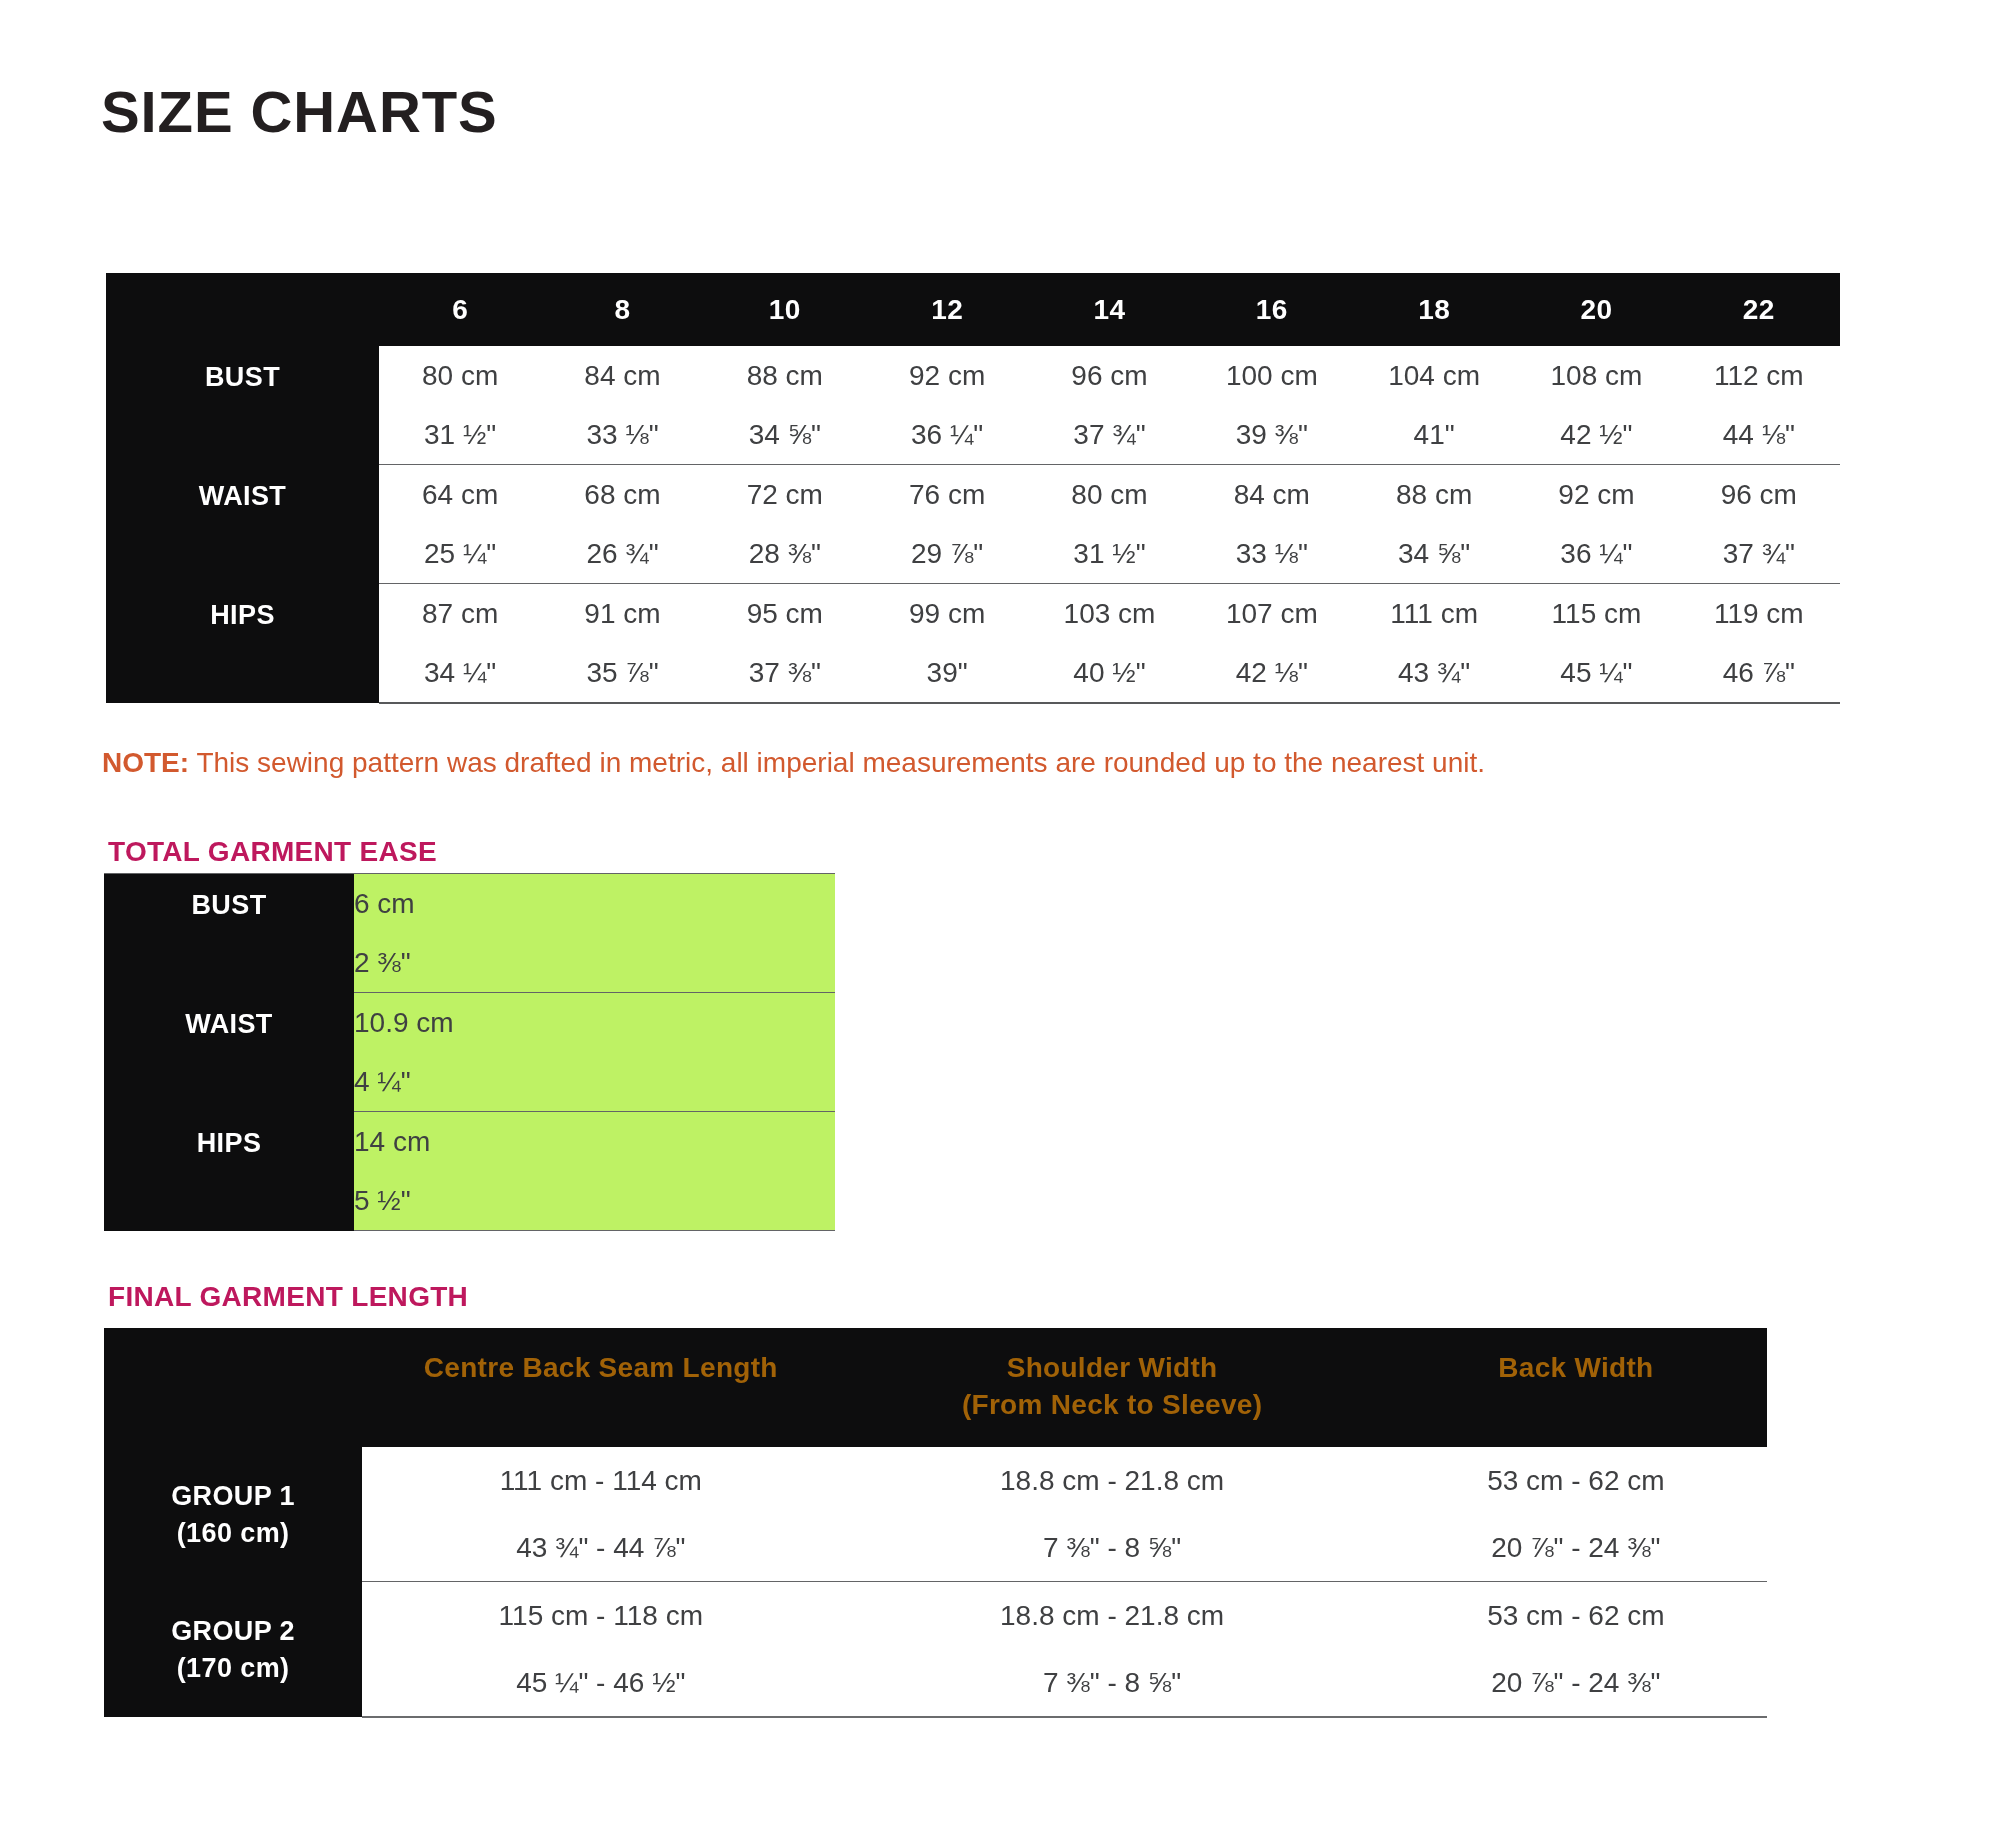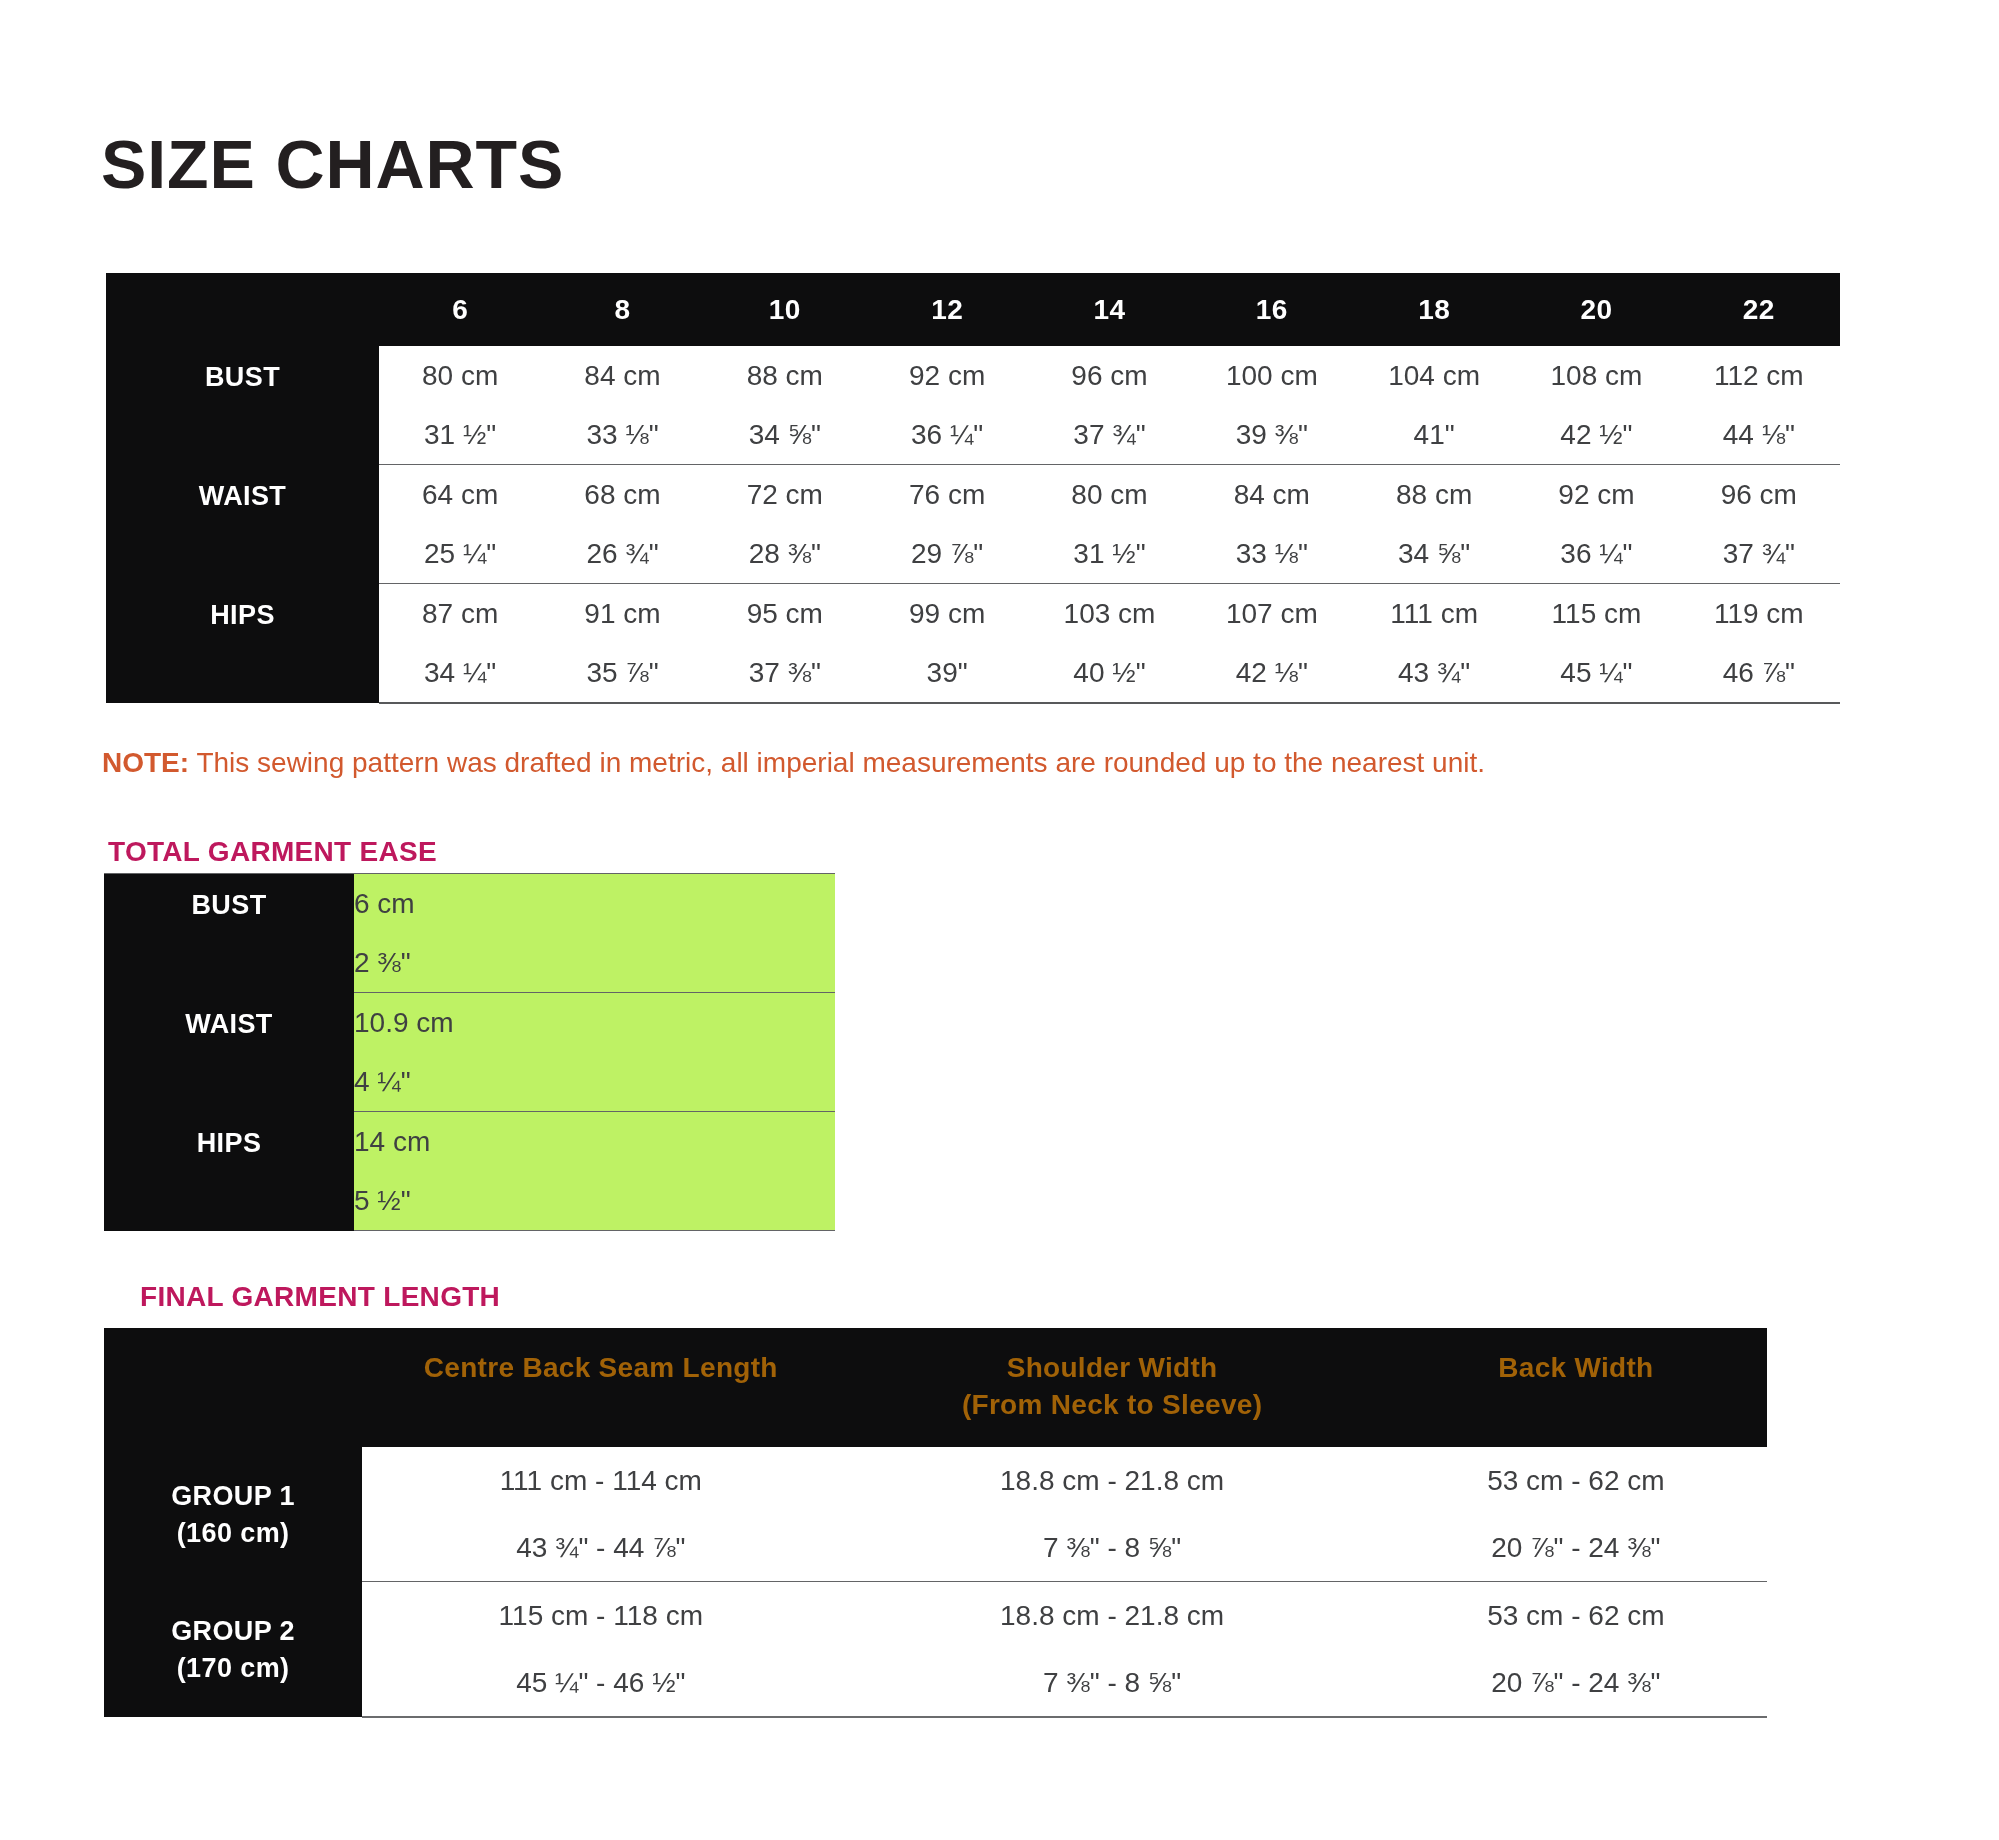--- a/index.html
+++ b/index.html
@@ -1,20 +1,20 @@
 <!DOCTYPE html>
 <html style="font-size:14.3px"><head>
 <meta charset="utf-8">
 <style>
   html,body{margin:0;padding:0;background:#ffffff;}
   body{font-family:"Liberation Sans","DejaVu Sans",sans-serif;color:#3f4042;}
   .page{position:relative;width:2000px;height:1840px;background:#fff;overflow:hidden;}
 
-  .title{position:absolute;left:101px;top:82px;font-size:68px;font-weight:800;
-         color:#231f20;letter-spacing:0.9px;line-height:1.05;margin-top:47px;}
+  .title{position:absolute;left:101px;top:82px;font-size:58px;font-weight:800;
+         color:#231f20;letter-spacing:0.9px;line-height:1.05;}
 
   .subhead{position:absolute;left:108px;top:223px;font-size:28px;color:#231f20;letter-spacing:0.3px;}
   .subhead .b{font-weight:800;}
   .subhead .r{font-weight:400;color:#2e2c2d;}
 
   table{border-collapse:collapse;table-layout:fixed;}
   td,th{padding:0;margin:0;}
 
   
   .t1{position:absolute;left:106px;top:273px;width:1734px;}
@@ -190,21 +190,21 @@
       <tr class="cm-row">
         <th class="rowlabel" rowspan="2">HIPS</th>
         <td>14 cm</td>
       </tr>
       <tr class="in-row last">
         <td>5 ½"</td>
       </tr>
     </tbody>
   </table>
 
-  <div class="sechead" style="left:108px;top:1281px;margin-left:32px;">FINAL GARMENT LENGTH</div>
+  <div class="sechead" style="left:108px;top:1281px;">FINAL GARMENT LENGTH</div>
 
   <table class="t3">
     <colgroup>
       <col style="width:258px">
       <col style="width:477px">
       <col style="width:545px">
       <col style="width:382px">
     </colgroup>
     <thead>
       <tr>

